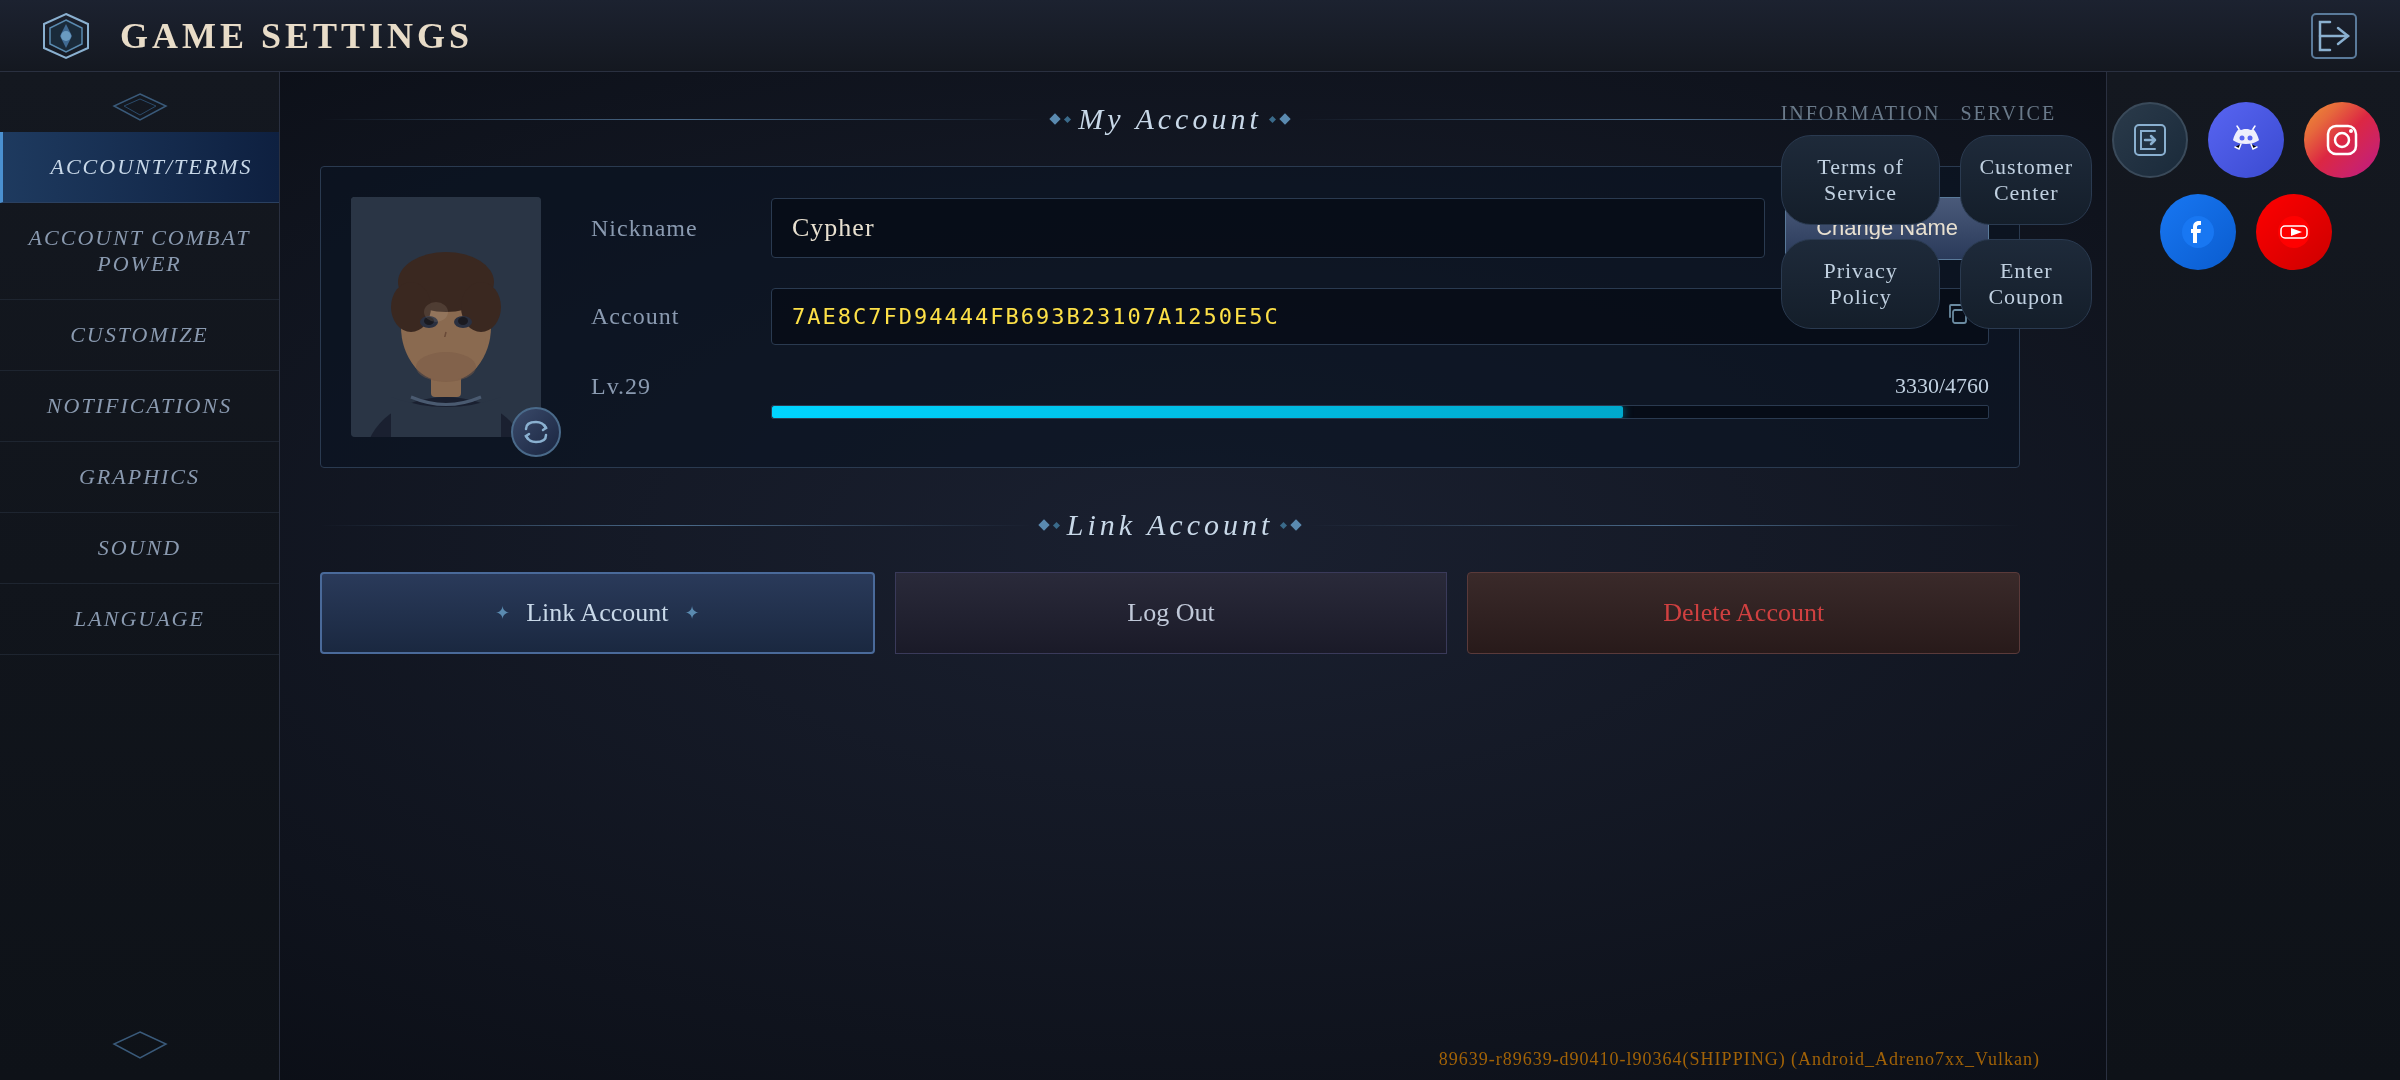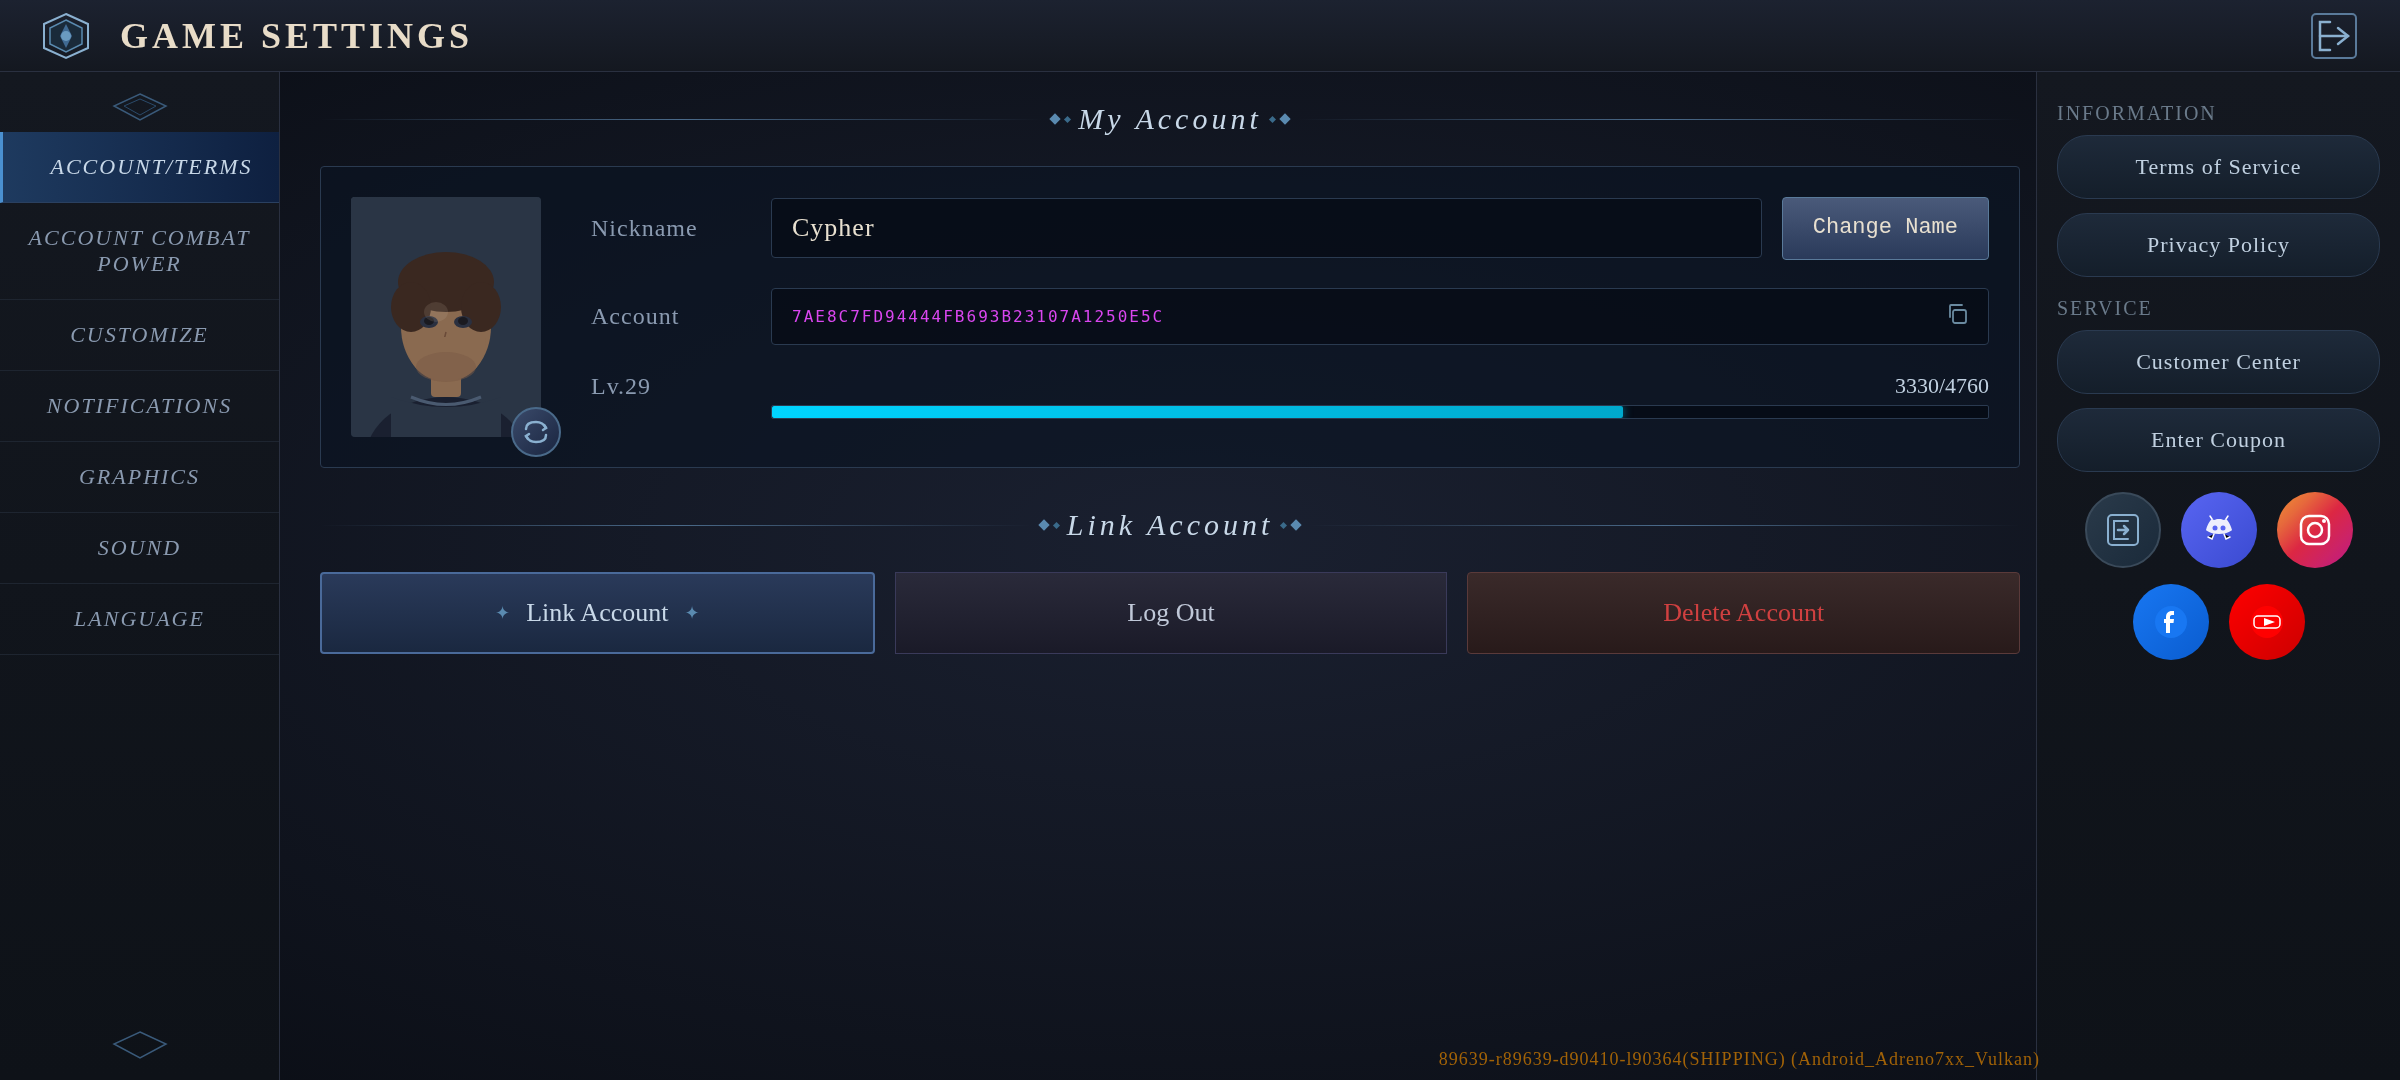--- a/index.html
+++ b/index.html
@@ -235,36 +235,36 @@
       justify-content: space-between;
     }
 
     .field-value {
       font-size: 26px;
       color: #e8e0d0;
       letter-spacing: 1px;
     }
 
     .field-value.account-id {
-      font-size: 16px;
+      font-size: 22px;
       font-family: monospace;
-      color: #d946ef;
+      color: #fde047;
       letter-spacing: 2px;
     }
 
     .change-name-btn {
       background: linear-gradient(180deg, #4a5a7a 0%, #2a3a5a 100%);
       border: 1px solid #5a7a9a;
       border-radius: 4px;
       padding: 16px 30px;
       color: #e8e0d0;
       font-size: 22px;
       cursor: pointer;
       text-align: left;
-      font-family: Liberation Mono, monospace;
+      font-family: Liberation Sans, sans-serif;
       line-height: 1.3;
       min-width: 140px;
     }
 
     .copy-icon {
       color: #6a8aa0;
       font-size: 20px;
       cursor: pointer;
     }
 
@@ -369,29 +369,30 @@
       cursor: pointer;
       text-align: center;
       font-family: 'Georgia', serif;
     }
 
     
     .right-panel {
       position: absolute;
       top: 72px;
       right: 0;
-      width: 364px;
+      width: 294px;
       height: calc(100% - 72px);
       background: linear-gradient(180deg, #141820 0%, #0e1218 100%);
       border-left: 1px solid #2a3040;
       z-index: 5;
       padding: 30px 20px;
       display: flex;
-      flex-direction: column;
+      flex-direction: row;
       gap: 20px;
+      justify-content: flex-end;
     }
 
     .right-section-label {
       font-size: 20px;
       color: #6a7a8a;
       letter-spacing: 2px;
       margin-bottom: 10px;
       text-transform: uppercase;
     }
 

